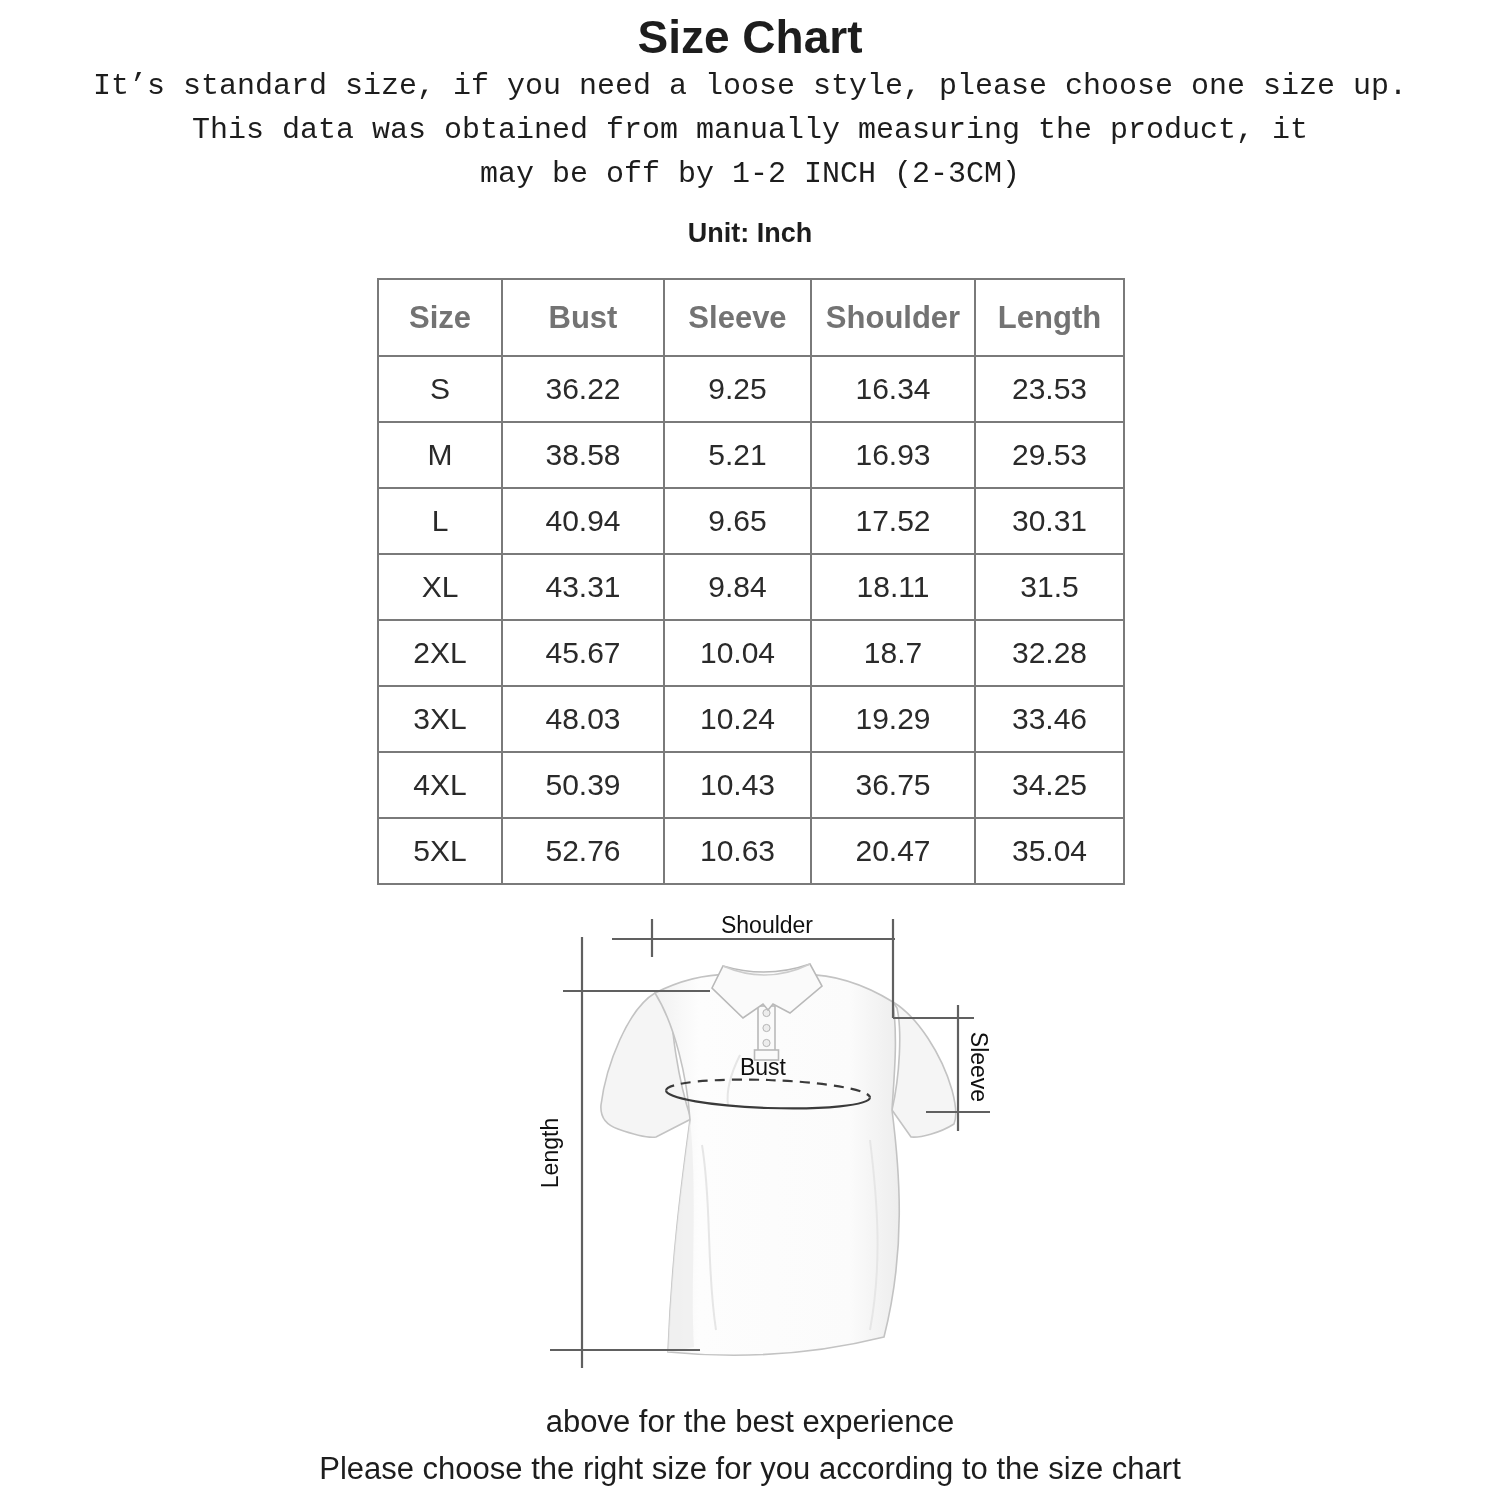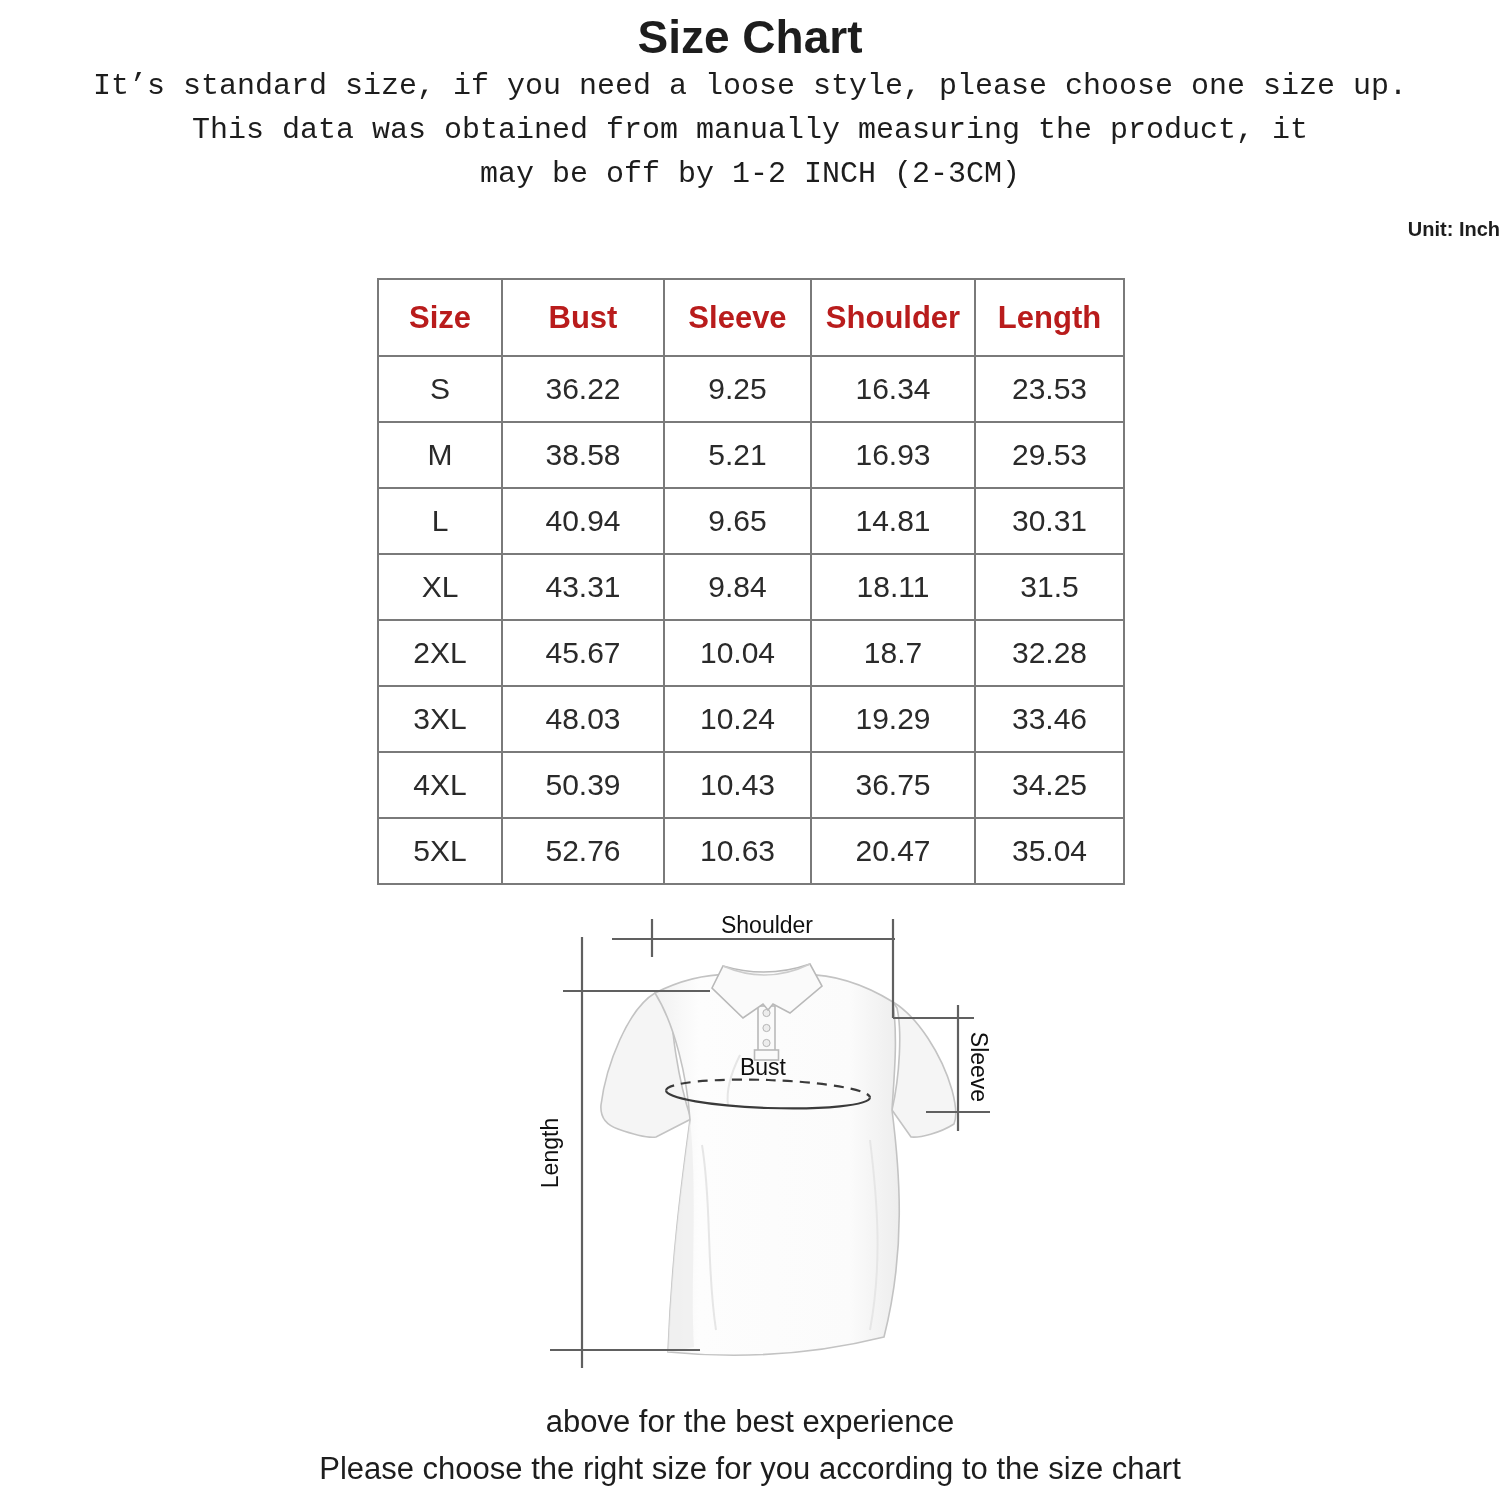--- a/index.html
+++ b/index.html
@@ -21,35 +21,35 @@
   .page-title {
     position: absolute; top: 10px; left: 0; width: 100%;
     text-align: center; font-size: 46px; font-weight: 700;
   }
   .intro {
     position: absolute; top: 64px; left: 0; width: 100%;
     text-align: center; font-size: 30px; line-height: 44px; font-family: Liberation Mono, monospace;
   }
   .unit-label {
     position: absolute; top: 218px; left: 0; width: 100%;
-    text-align: right; font-size: 20px; font-weight: 700;
+    text-align: center; font-size: 27px; font-weight: 700;
   }
 
   .table-wrap { position: absolute; left: 377px; top: 278px; }
   table.size-table {
     border-collapse: collapse; table-layout: fixed; width: 746px;
     background: #ffffff;
   }
   table.size-table th, table.size-table td {
     border: 2px solid var(--table-border);
     text-align: center; vertical-align: middle;
     color: #2a2a2a;
     padding: 0;
   }
-  table.size-table th { height: 77px; font-size: 31px; font-weight: 700; color: #b91c1c; }
+  table.size-table th { height: 77px; font-size: 31px; font-weight: 700; color: #737373; }
   table.size-table td { height: 66px; font-size: 30px; font-weight: 400; }
 
   .diagram { position: absolute; left: 540px; top: 905px; width: 480px; height: 480px; }
   .mline { stroke: var(--measure-line); stroke-width: 2.2; fill: none; }
   .bustline { stroke: #3a3a3a; stroke-width: 2.2; fill: none; }
   .diag-label { fill: #101010; font-family: "Liberation Sans", sans-serif; font-size: 23px; }
   .shirt-outline { fill: #fbfbfb; stroke: #c3c3c3; stroke-width: 1.6; }
   .shirt-part { fill: #f5f5f5; stroke: #c3c3c3; stroke-width: 1.6; }
   .collar { fill: #fafafa; stroke: #b9b9b9; stroke-width: 1.6; }
   .wrinkle { stroke: #e6e6e6; stroke-width: 2; fill: none; }
@@ -105,21 +105,21 @@
             <td>M</td>
             <td>38.58</td>
             <td>5.21</td>
             <td>16.93</td>
             <td>29.53</td>
           </tr>
           <tr>
             <td>L</td>
             <td>40.94</td>
             <td>9.65</td>
-            <td>14.81</td>
+            <td>17.52</td>
             <td>30.31</td>
           </tr>
           <tr>
             <td>XL</td>
             <td>43.31</td>
             <td>9.84</td>
             <td>18.11</td>
             <td>31.5</td>
           </tr>
           <tr>

